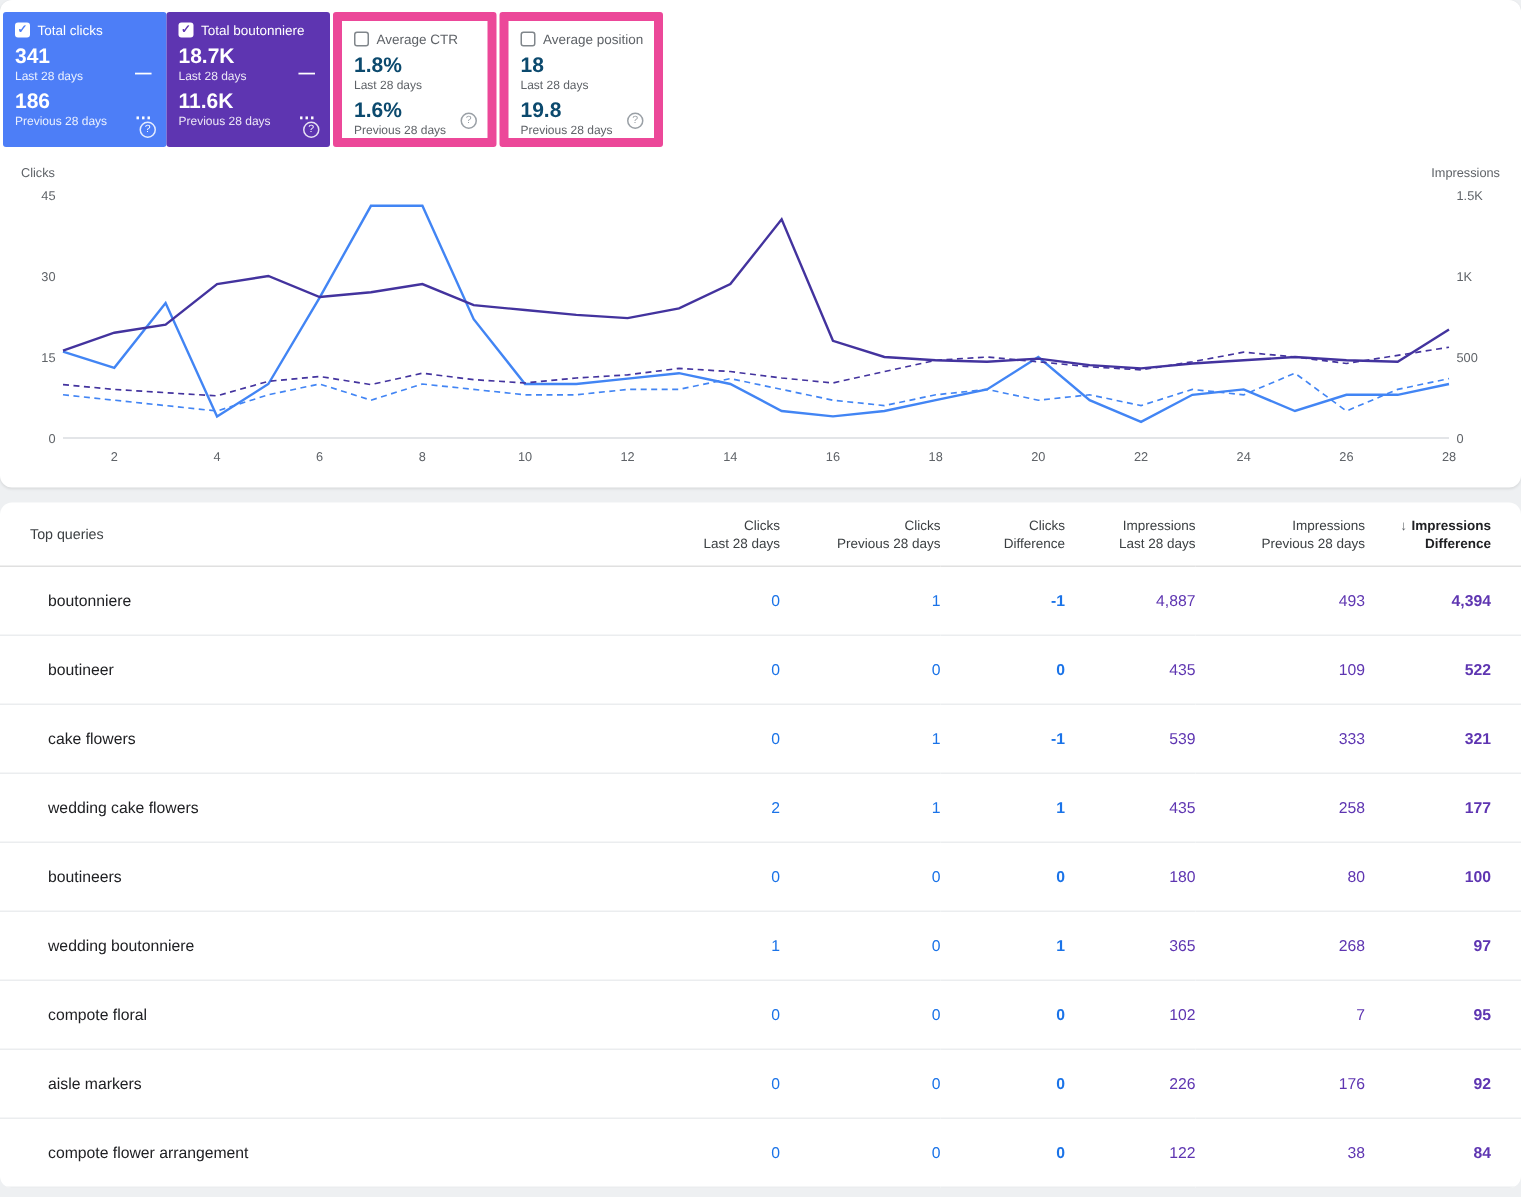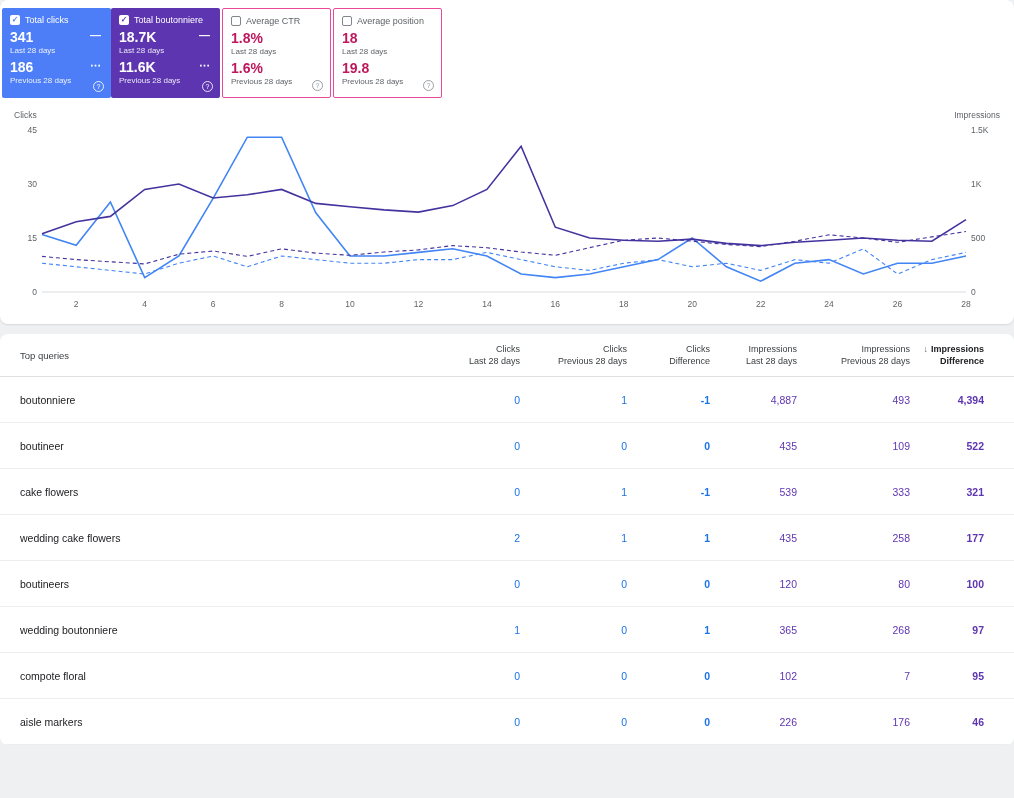--- a/index.html
+++ b/index.html
@@ -9,54 +9,54 @@
     background:#eef0f2;
     font-family:"Liberation Sans",sans-serif;
     color:#202124;
   }
   .panel{background:#fff;border-radius:8px}
   .top-panel{padding-top:8px;box-shadow:0 1px 2px rgba(0,0,0,.1)}
   .cards{display:flex;padding-left:2px}
   .card{width:109px;height:90px;padding:7px 8px;position:relative;cursor:pointer;border-radius:2px}
   .card.blue{background:#4d7ef7;color:#fff}
   .card.purple{background:#5e35b1;color:#fff}
-  .card.white{background:#fff;border:1px solid #ec4899;margin-left:2px}
+  .card.white{background:#fff;border:6px solid #ec4899;margin-left:2px}
   .card-head{display:flex;align-items:center;gap:5px}
   .card-label{font-size:9px;font-weight:400;white-space:nowrap}
   .card.white .card-label{color:#5f6368}
   .cb{width:10px;height:10px;border-radius:2px;flex:0 0 auto;display:flex;align-items:center;justify-content:center}
   .cb.checked{background:#fff}
   .cb.checked .tickmark{font-size:8px;font-weight:700;line-height:1}
   .card.blue .tickmark{color:#4d7ef7}
   .card.purple .tickmark{color:#5e35b1}
   .cb.empty{border:1.5px solid #80868b;background:#fff}
-  .vrow{display:flex;justify-content:space-between;align-items:flex-start;margin-top:5px}
+  .vrow{display:flex;justify-content:space-between;align-items:flex-end;margin-top:5px}
   .val{font-size:14px;font-weight:700;line-height:15px}
   .per{font-size:8px;opacity:.88;margin-top:1px;white-space:nowrap}
   .card.white .per{color:#5f6368;opacity:1}
-  .card.white .val{color:#be185d}
+  .card.white .val{color:#0c4a6e}
   .chg{font-size:11px;font-weight:700;margin-right:2px;line-height:1}
   .help{position:absolute;right:7px;bottom:6px;width:11px;height:11px;border-radius:50%;
         border:1px solid rgba(255,255,255,.85);font-size:7px;display:flex;align-items:center;justify-content:center}
   .card.white .help{border-color:#9aa0a6;color:#9aa0a6}
   .chart-wrap{padding:10px 12px 2px}
   svg .tick{font-size:8.5px;fill:#5f6368;font-family:"Liberation Sans",sans-serif}
   svg .axt{font-size:8.5px;fill:#5f6368;font-family:"Liberation Sans",sans-serif}
   .gap{height:10px}
   .table-panel{overflow:hidden}
   table{border-collapse:collapse;table-layout:fixed;width:1014px}
   thead th{font-size:9px;color:#3c4043;font-weight:400;text-align:right;
            padding:9px 0 9px 0;border-bottom:1px solid #e0e0e0;vertical-align:middle}
   thead th .l1,thead th .l2{line-height:12px;white-space:nowrap}
   th.qh{text-align:left;padding-left:20px;font-size:9.5px}
   th.sorted{font-weight:700;color:#202124}
   th.sorted .arrow{font-weight:400;color:#5f6368;margin-right:3px}
   tbody td{font-size:10.5px;padding:16.5px 0;border-bottom:1px solid #ebedef;text-align:right}
-  td.q{text-align:left;padding-left:20px;color:#202124}
-  .pr{padding-right:30px}
+  td.q{text-align:left;padding-left:32px;color:#202124}
+  .pr{padding-right:20px}
   .blue{color:#1a73e8}
   .purple{color:#5e35b1}
   .bold{font-weight:700}
 </style>
 </head>
 <body>
 
 <div class="panel top-panel">
 
   <div class="cards">
@@ -264,21 +264,21 @@
           <td class="blue bold">1</td>
           <td class="purple">435</td>
           <td class="purple">258</td>
           <td class="purple bold pr">177</td>
         </tr>
         <tr>
           <td class="q">boutineers</td>
           <td class="blue">0</td>
           <td class="blue">0</td>
           <td class="blue bold">0</td>
-          <td class="purple">120</td>
+          <td class="purple">180</td>
           <td class="purple">80</td>
           <td class="purple bold pr">100</td>
         </tr>
         <tr>
           <td class="q">wedding boutonniere</td>
           <td class="blue">1</td>
           <td class="blue">0</td>
           <td class="blue bold">1</td>
           <td class="purple">365</td>
           <td class="purple">268</td>
@@ -293,17 +293,26 @@
           <td class="purple">7</td>
           <td class="purple bold pr">95</td>
         </tr>
         <tr>
           <td class="q">aisle markers</td>
           <td class="blue">0</td>
           <td class="blue">0</td>
           <td class="blue bold">0</td>
           <td class="purple">226</td>
           <td class="purple">176</td>
-          <td class="purple bold pr">46</td>
+          <td class="purple bold pr">92</td>
+        </tr>
+        <tr>
+          <td class="q">compote flower arrangement</td>
+          <td class="blue">0</td>
+          <td class="blue">0</td>
+          <td class="blue bold">0</td>
+          <td class="purple">122</td>
+          <td class="purple">38</td>
+          <td class="purple bold pr">84</td>
         </tr>
       </tbody>
   </table>
 </div>
 
 </body></html>

